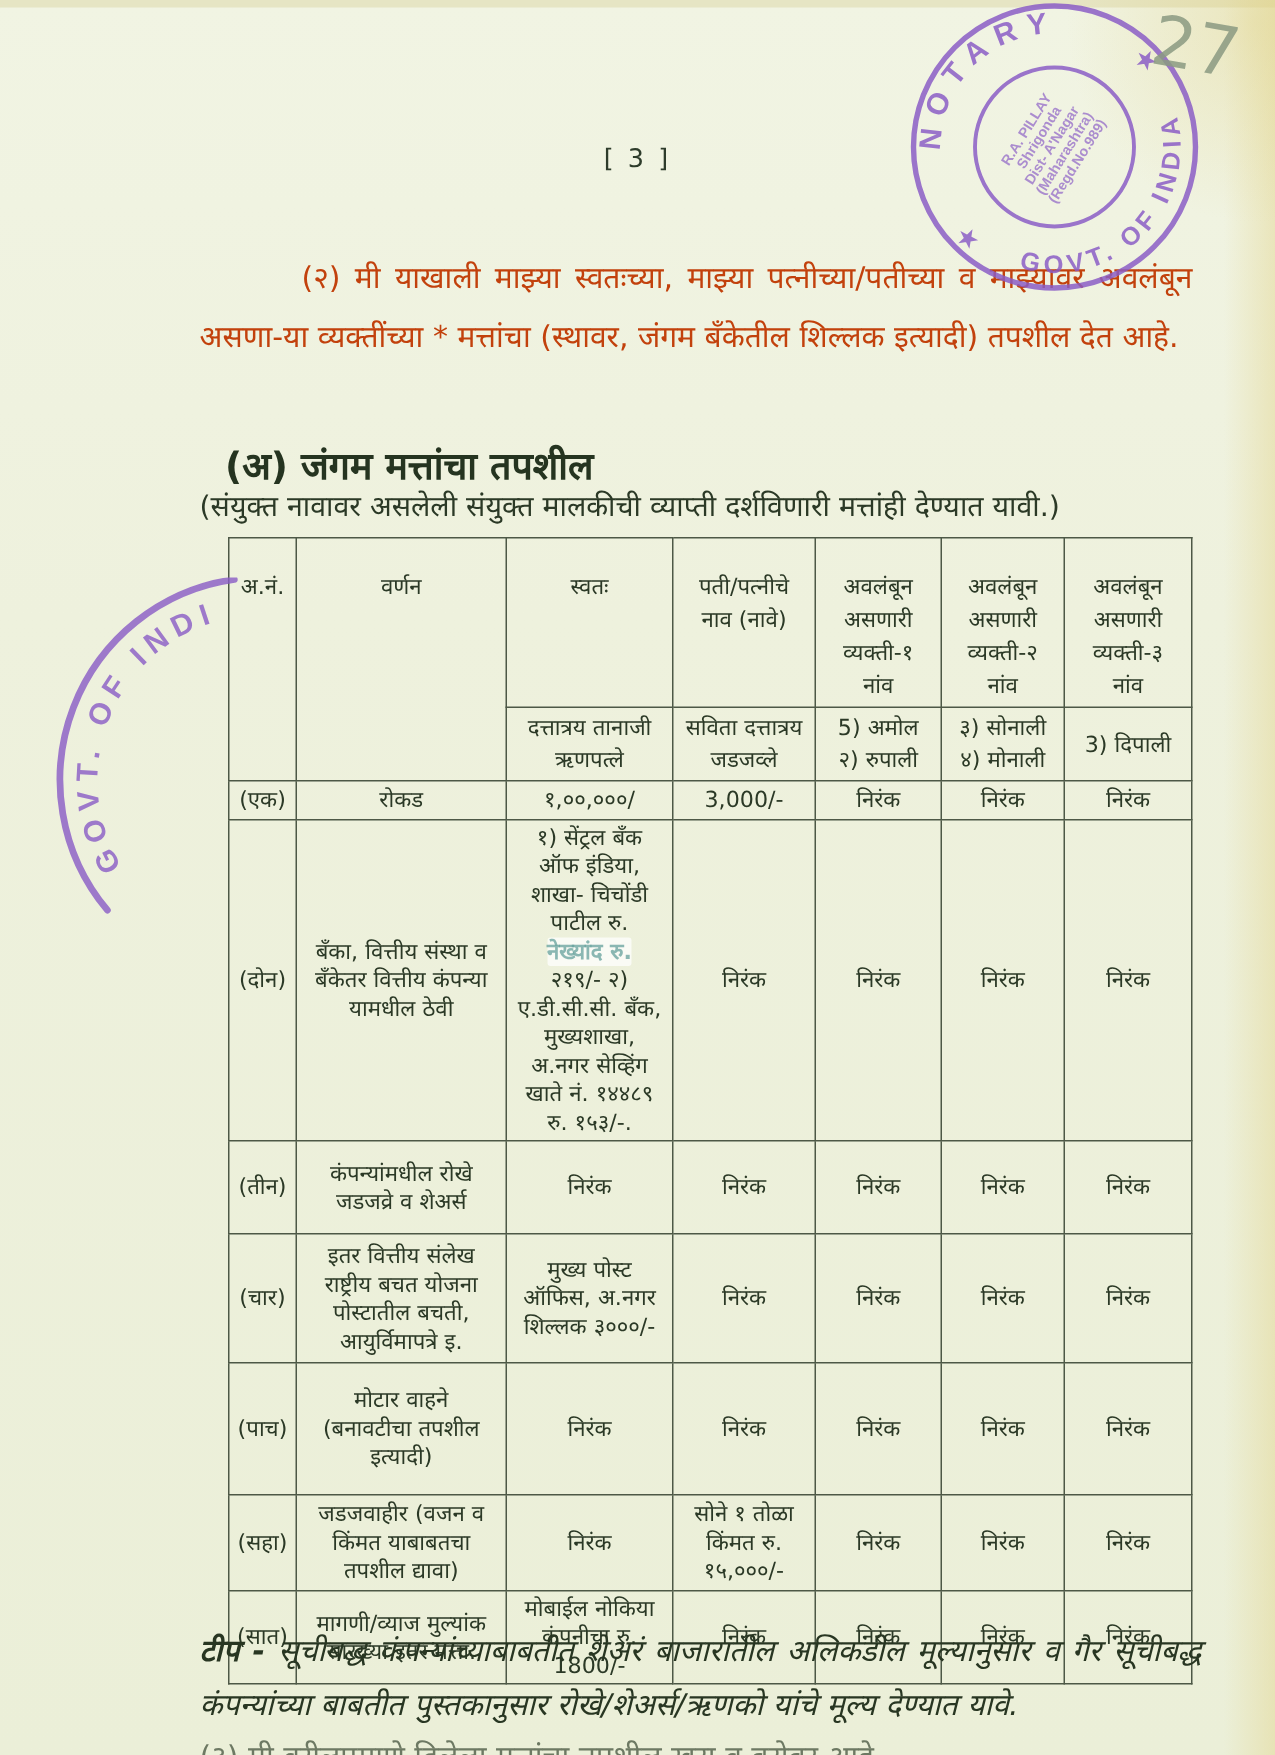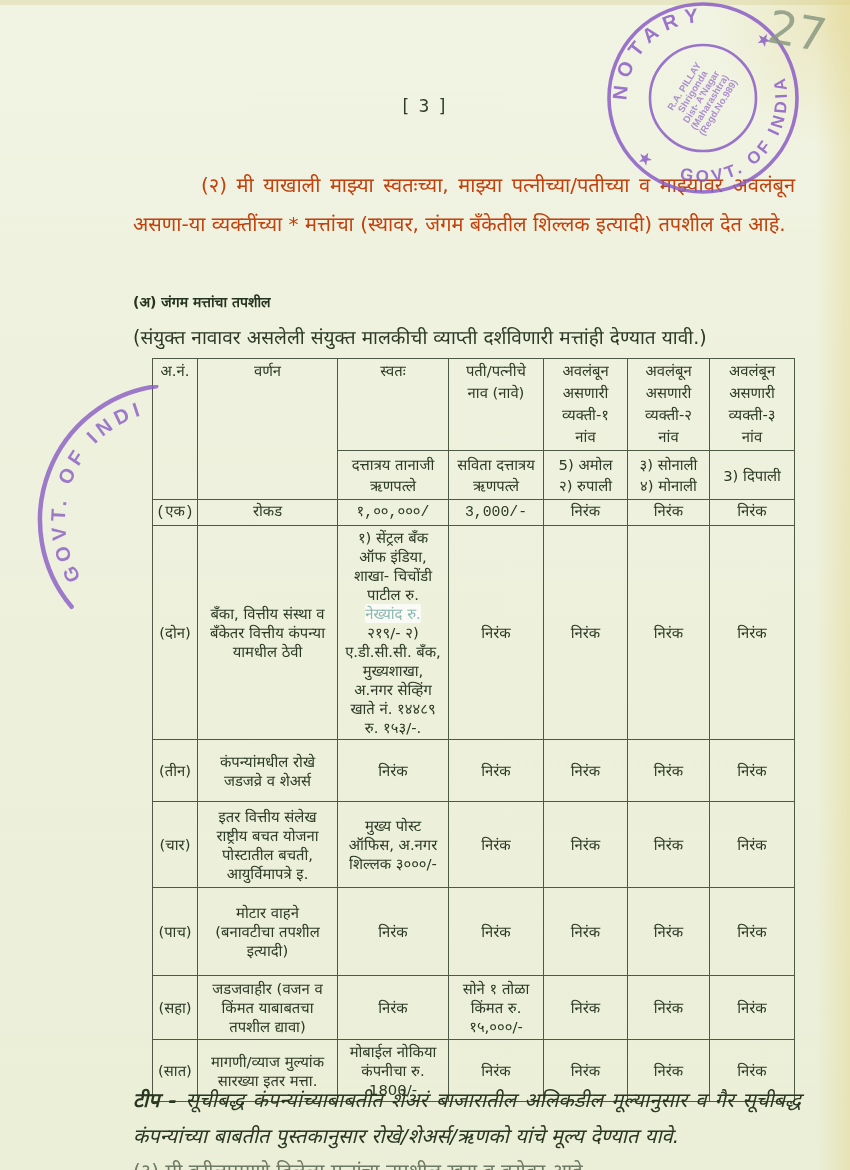--- a/index.html
+++ b/index.html
@@ -14,37 +14,37 @@
   .corner-tint{position:absolute;right:0;top:0;width:140px;height:150px;
     background:radial-gradient(ellipse at 90% 10%,rgba(222,204,120,.35),rgba(222,204,120,0) 70%);pointer-events:none;}
   .top-tint{position:absolute;left:0;top:0;width:850px;height:5px;background:rgba(216,208,150,.4);}
 
   .pageno{position:absolute;left:0;top:96px;width:850px;text-align:center;
     font-size:17px;letter-spacing:2px;color:#2e3c2b;}
 
   .para{position:absolute;left:133px;top:166px;width:662px;
     font-size:20px;line-height:39px;text-align:justify;text-indent:68px;color:#c2410c;}
 
-  .sec-h{position:absolute;left:133px;top:292px;font-size:14px;font-weight:bold;color:#253420;}
+  .sec-h{position:absolute;left:150px;top:292px;font-size:25px;font-weight:bold;color:#253420;}
   .sec-sub{position:absolute;left:133px;top:324px;font-size:19px;color:#2b3926;}
 
   table.assets{position:absolute;left:152px;top:358px;width:642px;
     border-collapse:collapse;table-layout:fixed;}
   table.assets td,table.assets th{
     border:1.6px solid #4d5846;font-weight:normal;
     font-size:14.8px;line-height:19px;color:#2b3926;
     text-align:center;vertical-align:middle;
     white-space:pre-line;padding:2px 3px;overflow:hidden;}
-  table.assets .hdr{height:80px;vertical-align:top;padding-top:1px;line-height:22px;}
+  table.assets .hdr{height:80px;vertical-align:top;padding-top:22px;line-height:22px;}
   table.assets .hdr2{height:44px;line-height:21px;}
   td.c-no{vertical-align:top;padding-top:4px;}
   td.c-desc{text-align:left;vertical-align:top;padding-left:6px;line-height:21px;padding-top:4px;}
   td.c-self-left{text-align:left;vertical-align:top;padding-left:8px;padding-top:2px;}
   .whiteout{display:inline-block;background:rgba(252,253,249,.85);
-    color:rgba(100,160,155,.75);border-radius:2px;}
+    color:rgba(100,160,155,.75);border-radius:2px;font-weight:bold;}
 
   .note{position:absolute;left:133px;top:1082px;width:668px;
     font-size:20px;line-height:36px;text-align:justify;color:#283622;font-style:italic;}
   .note b{font-weight:bold;}
 
   .cutoff{position:absolute;left:133px;top:1157px;width:680px;height:13px;
     overflow:hidden;font-size:20px;color:#44523d;opacity:.75;}
 
   .stamp{position:absolute;pointer-events:none;}
   .hand27{position:absolute;left:768px;top:4px;font-size:46px;color:#8b9a82;
@@ -91,30 +91,30 @@
 नांव</th>
       <th class="hdr">अवलंबून
 असणारी
 व्यक्ती-३
 नांव</th>
     </tr>
     <tr>
       <td class="hdr2">दत्तात्रय तानाजी
 ऋणपत्ले</td>
       <td class="hdr2">सविता दत्तात्रय
-ऋणपत्ले</td>
+जडजव्ले</td>
       <td class="hdr2">5) अमोल
 २) रुपाली</td>
       <td class="hdr2">३) सोनाली
 ४) मोनाली</td>
       <td class="hdr2">3) दिपाली</td>
     </tr>
   </tbody>
   <tbody>
-      <tr style="height: 26px; font-family: Liberation Mono, monospace;">
+      <tr style="height: 26px;">
         <td class="c-no">(एक)</td>
         <td class="c-desc">रोकड</td>
         <td>१,००,०००/</td>
         <td>3,000/-</td>
         <td>निरंक</td>
         <td>निरंक</td>
         <td>निरंक</td>
       </tr>
       <tr style="height: 212px;">
         <td class="c-no">(दोन)</td>

